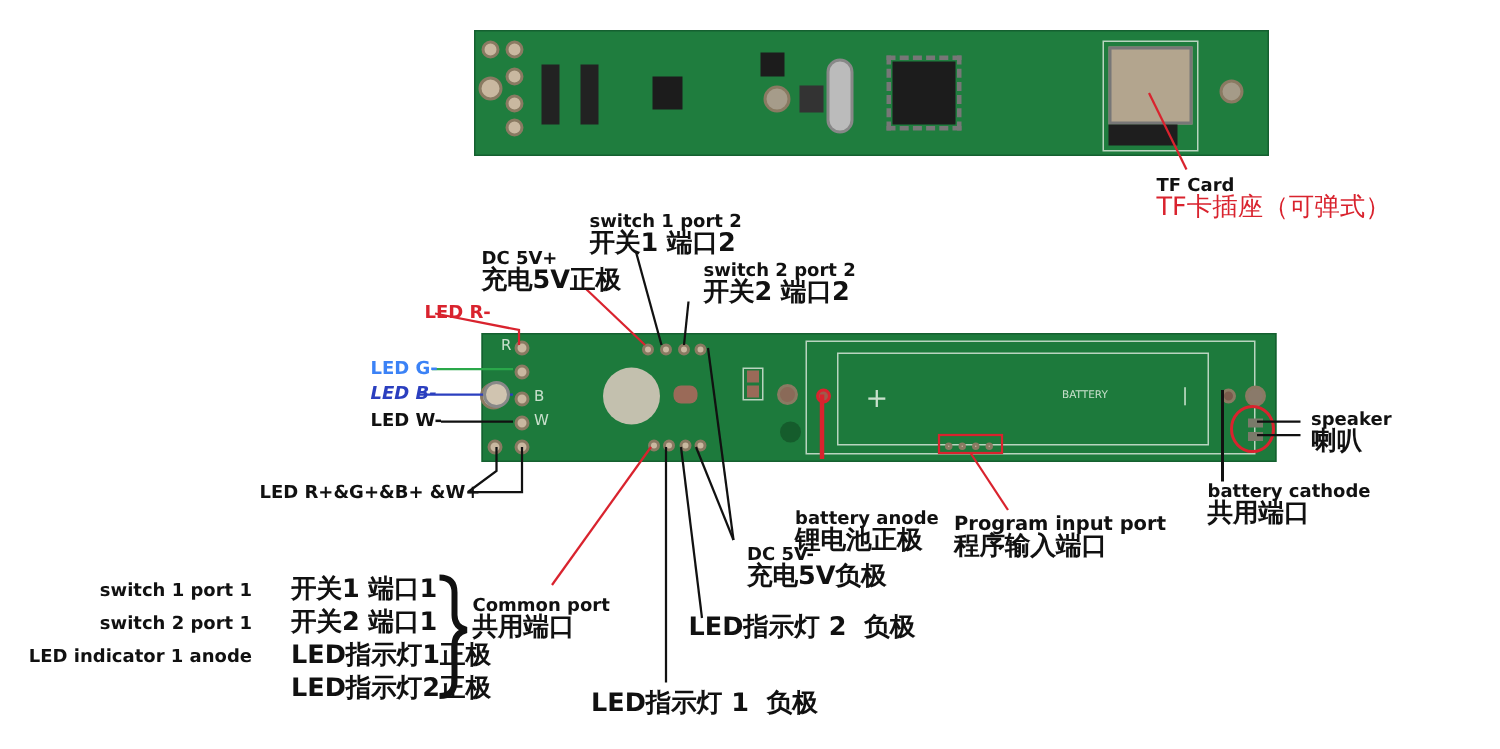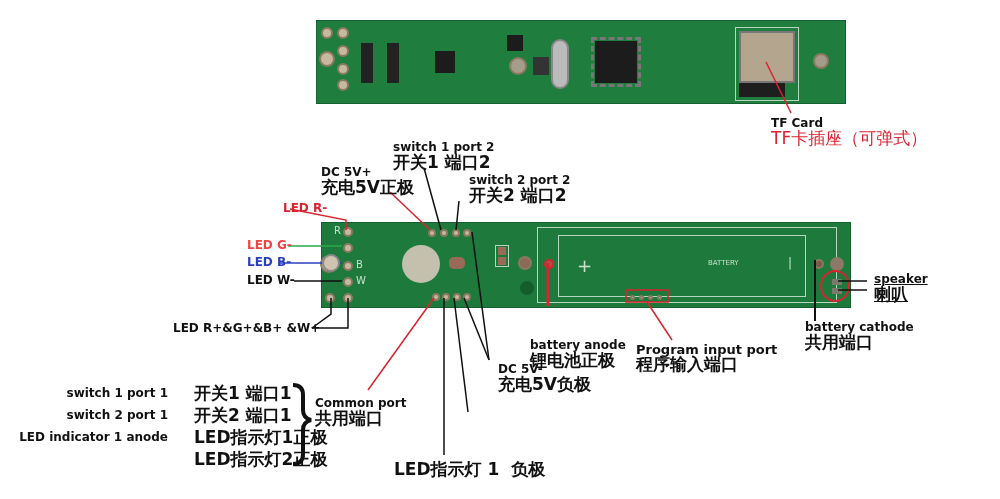--- a/index.html
+++ b/index.html
@@ -1,21 +1,21 @@
 <!DOCTYPE html>
 <html><head>
 <meta charset="utf-8">
 <style>
   html, body { margin:0; padding:0; background:#ffffff; }
   body { width:1000px; height:499px; position:relative; overflow:hidden;
          font-family:"DejaVu Sans", "Liberation Sans", sans-serif; }
   .lbl { position:absolute; font-weight:bold; font-size:12px; line-height:15px; color:#111; white-space:nowrap; }
   .cn { font-size:17px; }
   .red { color:#d9232e; }
-  .green { color:#ef4444; }
+  .green { color:#3b82f6; }
   .blue { color:#2b3fbf; }
   .right { text-align:right; }
   svg.overlay { position:absolute; left:0; top:0; width:1000px; height:499px; pointer-events:none; }
   .board { position:absolute; background:#1d7a3c; border:1px solid #156030; }
   .chip { position:absolute; background:#1c1c1c; }
   .pad { position:absolute; border-radius:50%; background:#c9b8a0; border:2px solid #8a7a62; box-sizing:border-box; }
   .tf { position:absolute; background:#b3a58e; border:2px solid #777; box-sizing:border-box; }
   .silk { position:absolute; border:1px solid #b9d4bf; box-sizing:border-box; }
   .silk-text { position:absolute; color:#c8e0cc; font-size:7px; font-family:"DejaVu Sans", sans-serif; }
 </style>
@@ -156,49 +156,50 @@
   <div>switch 2 port 2</div>
   <div class="cn">开关2 端口2</div>
 </div>
 <div class="lbl" style="left:321px;top:165px;">
   <div>DC 5V+</div>
   <div class="cn">充电5V正极</div>
 </div>
 
 <div class="lbl red" style="left:247px;top:201px;margin-left:36px;">LED R-</div>
 <div class="lbl green" style="left:247px;top:238px;">LED G-</div>
-<div class="lbl blue" style="left:247px;top:255px;">LED B-</div>
+<div class="lbl blue" style="left:247px;top:255px;font-style:italic;">LED B-</div>
 <div class="lbl" style="left:247px;top:273px;">LED W-</div>
 <div class="lbl" style="left:173px;top:321px;">LED R+&amp;G+&amp;B+ &amp;W+</div>
 
 <div class="lbl" style="left:530px;top:310px;margin-top:28px;">
   <div>battery anode</div>
   <div class="cn">锂电池正极</div>
 </div>
 <div class="lbl" style="left:636px;top:342px;">
   <div style="font-size:13px;">Program input port</div>
   <div class="cn">程序输入端口</div>
 </div>
 <div class="lbl" style="left:805px;top:320px;">
   <div>battery cathode</div>
   <div class="cn">共用端口</div>
 </div>
-<div class="lbl" style="left:874px;top:272px;text-decoration:underline;">
+<div class="lbl" style="left:874px;top:272px;">
   <div>speaker</div>
   <div class="cn">喇叭</div>
 </div>
 <div class="lbl" style="left:498px;top:362px;">
   <div>DC 5V-</div>
   <div class="cn">充电5V负极</div>
 </div>
 <div class="lbl" style="left:315px;top:396px;">
   <div>Common port</div>
   <div class="cn">共用端口</div>
 </div>
 <div class="lbl" style="left:459px;top:411px;">
+  <div class="cn" style="white-space:pre;">LED指示灯 2  负极</div>
 </div>
 <div class="lbl" style="left:394px;top:462px;">
   <div class="cn" style="white-space:pre;">LED指示灯 1  负极</div>
 </div>
 
 <div style="position:absolute;left:0;top:386px;width:292px;">
   <div style="position:absolute;top:0;left:0;width:292px;height:20px;">
     <div class="lbl right" style="right:124px;">switch 1 port 1</div>
     <div class="lbl cn" style="left:194px;">开关1 端口1</div>
   </div>

